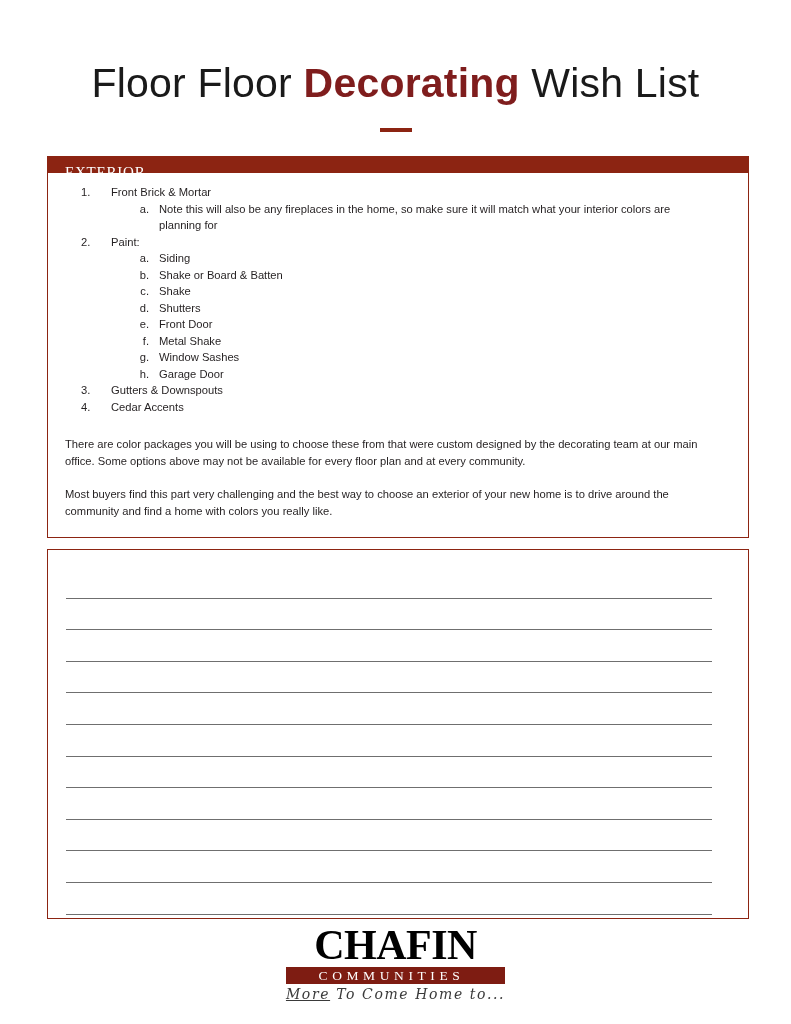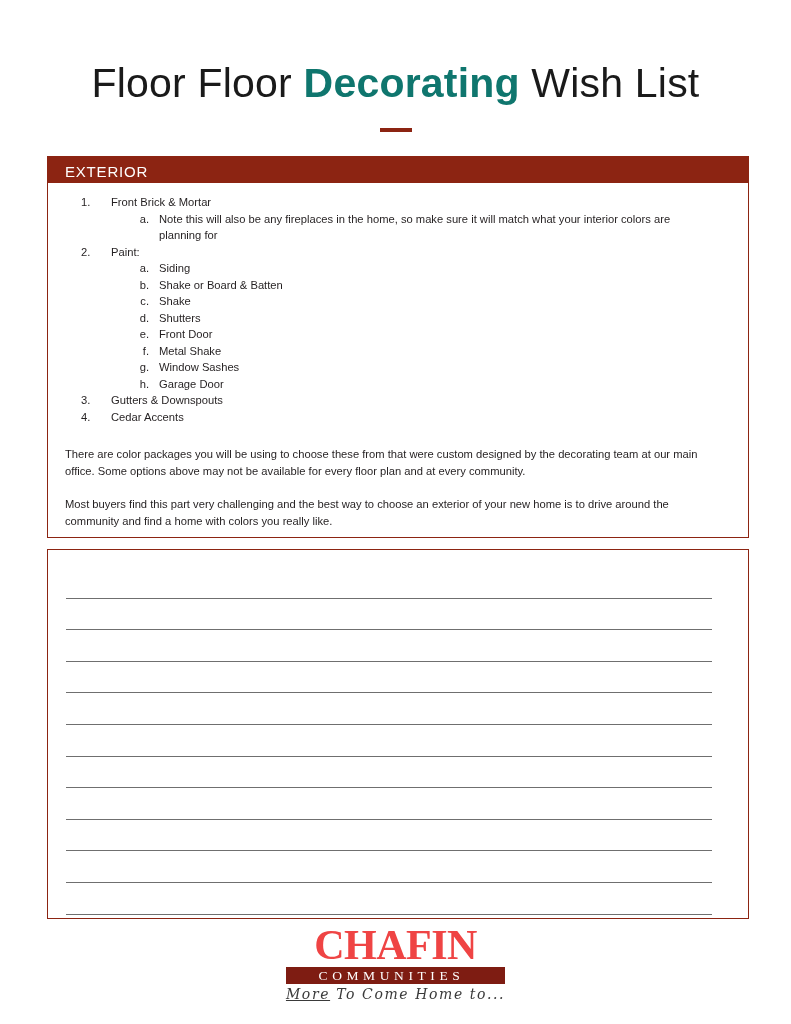--- a/index.html
+++ b/index.html
@@ -22,21 +22,21 @@
     font-size: 41px;
     font-weight: 400;
     letter-spacing: 0.2px;
     color: #1a1a1a;
     margin: 0;
     padding-top: 60px;
     line-height: 1.15;
     white-space: nowrap;
   }
   .page-title .accent {
-    color: #0f766e;
+    color: #7f1d1d;
     font-weight: 700;
   }
   .title-rule-wrap {
     text-align: center;
     margin-top: 11px;
   }
   .title-rule {
     display: inline-block;
     width: 32px;
     height: 4px;
@@ -56,22 +56,23 @@
   .section-notes    { top: 549px; height: 370px; }
 
   .section-bar {
     background: #8C2412;
     color: #ffffff;
     font-size: 15px;
     letter-spacing: 0.8px;
     padding: 6px 0 6px 17px;
     line-height: 1.25;
     box-sizing: border-box;
-    height: 26px;
+    height: 16px;
     font-weight: 400;
+    font-family: Liberation Serif, serif;
   }
 
   .section-body {
     padding: 0;
     box-sizing: border-box;
   }
 
   
   ol.lvl1 {
     list-style: none;
@@ -146,21 +147,21 @@
   .logo {
     display: inline-block;
     text-align: center;
     line-height: 1;
   }
   .logo-wordmark {
     font-family: "Liberation Serif", serif;
     font-weight: 700;
     font-size: 42px;
     letter-spacing: -0.5px;
-    color: #ef4444;
+    color: #000000;
     line-height: 0.95;
     display: block;
   }
   .logo-bar {
     background: #7E1C12;
     color: #ffffff;
     font-family: "Liberation Serif", serif;
     font-size: 13.5px;
     letter-spacing: 4.6px;
     padding: 2px 18px 2px 10px;

